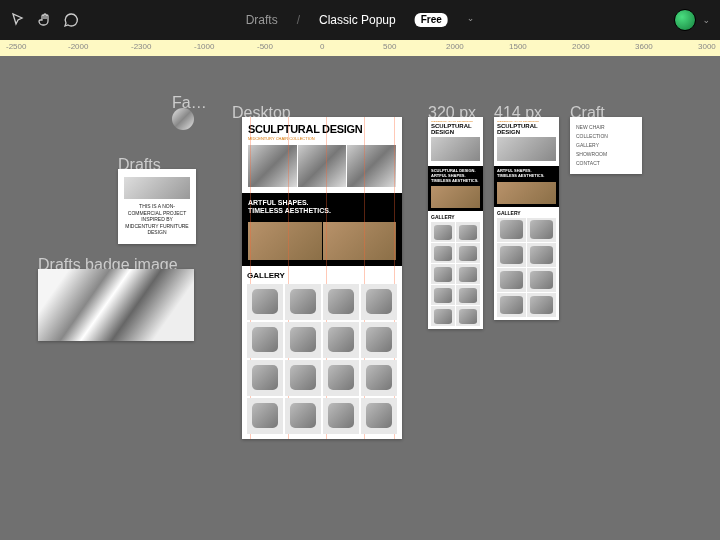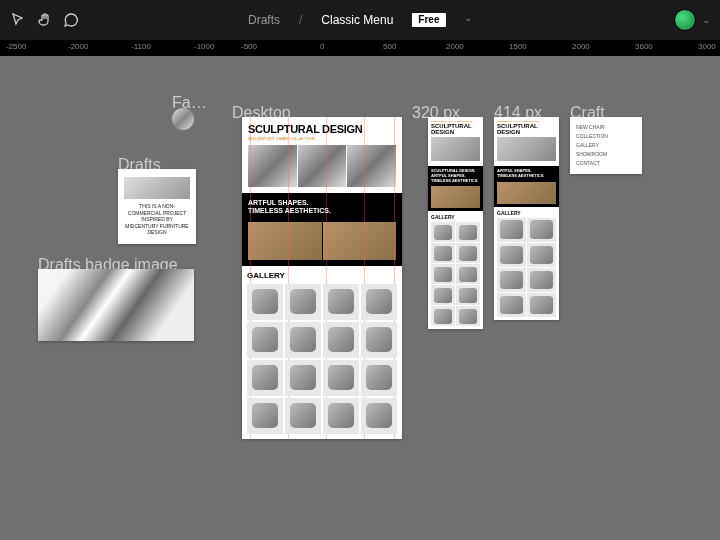--- a/index.html
+++ b/index.html
@@ -5,25 +5,25 @@
 *{margin:0;padding:0;box-sizing:border-box;font-family:-apple-system,BlinkMacSystemFont,sans-serif}
 body{width:720px;height:540px;background:#707070;overflow:hidden;position:relative}
 .topbar{height:40px;background:#1a1a1a;display:flex;align-items:center;padding:0 10px;color:#fff;position:relative;z-index:10}
 .tb-left{display:flex;gap:8px;align-items:center}
 .ticon{width:18px;height:18px;display:flex;align-items:center;justify-content:center;cursor:pointer;color:#ccc}
 .ticon svg{width:16px;height:16px}
 .tb-center{position:absolute;left:50%;transform:translateX(-50%);display:flex;gap:19px;font-size:12px}
 .drafts{color:#999}
 .slash{color:#666}
 .fname{color:#fff;font-weight:500}
-.badge{background:#fff;color:#000;padding:1px 6px;border-radius:1px;font-size:10px;font-weight:600}
+.badge{background:#fff;color:#000;padding:1px 6px;border-radius:6px;font-size:10px;font-weight:600}
 .chev{color:#999;font-size:9px}
 .tb-right{margin-left:auto;display:flex;align-items:center;gap:6px}
 .avatar{width:22px;height:22px;border-radius:50%;background:radial-gradient(circle at 35% 35%,#4ade80,#15803d);border:1px solid #000}
-.ruler{height:16px;background:#000000;position:relative;font-size:8px;color:#888;overflow:hidden;z-index:9}
+.ruler{height:16px;background:#fef9c3;position:relative;font-size:8px;color:#888;overflow:hidden;z-index:9}
 .tick{position:absolute;top:2px}
 .canvas{position:absolute;top:56px;left:0;right:0;bottom:0}
 .flabel{position:absolute;font-size:16px;color:#ccc}
 .frame{position:absolute;background:#fff;box-shadow:0 1px 3px rgba(0,0,0,0.3)}
 .fa-circ{position:absolute;width:22px;height:22px;border-radius:50%;background:linear-gradient(135deg,#e5e5e5,#888,#e5e5e5)}
 .popup{font-size:5px;padding:8px 6px;text-align:center;color:#222;line-height:1.3}
 .popup .pimg{width:100%;height:22px;background:linear-gradient(135deg,#ddd,#999);margin-bottom:4px}
 .badge-img{background:linear-gradient(125deg,#f5f5f5 15%,#888 35%,#fff 45%,#666 60%,#eee 80%);height:72px}
 .menu-f{font-size:5px;padding:6px;line-height:1.8;color:#555}
 .dsk{width:160px}
@@ -75,36 +75,36 @@
       </div>
     <div class="ticon">
         <svg viewBox="0 0 16 16" fill="none" stroke="currentColor" stroke-width="1.3">
           <path d="M8 2a6 6 0 00-5 9l-1 3 3-1a6 6 0 103-11z"></path>
         </svg>
       </div>
   </div>
   <div class="tb-center">
     <span class="drafts">Drafts</span>
     <span class="slash">/</span>
-    <span class="fname">Classic Menu</span>
+    <span class="fname">Classic Popup</span>
     <span class="badge">Free</span>
     <span class="chev">⌄</span>
   </div>
   <div class="tb-right">
     <div class="avatar"></div>
     <span class="chev">⌄</span>
   </div>
 </div>
 
 <div class="ruler">
   <span class="tick" style="left:6px">-2500</span>
   <span class="tick" style="left:68px">-2000</span>
-  <span class="tick" style="left:131px">-1100</span>
+  <span class="tick" style="left:131px">-2300</span>
   <span class="tick" style="left:194px">-1000</span>
-  <span class="tick" style="left:241px">-500</span>
+  <span class="tick" style="left:257px">-500</span>
   <span class="tick" style="left:320px">0</span>
   <span class="tick" style="left:383px">500</span>
   <span class="tick" style="left:446px">2000</span>
   <span class="tick" style="left:509px">1500</span>
   <span class="tick" style="left:572px">2000</span>
   <span class="tick" style="left:635px">3600</span>
   <span class="tick" style="left:698px">3000</span>
 </div>
 
 <div class="canvas">
@@ -171,21 +171,21 @@
           <div></div>
           <div></div>
         <div></div>
           <div></div>
           <div></div>
           <div></div>
       </div>
     </div>
   </div>
 
-  <div class="flabel" style="left:412px;top:48px">320 px</div>
+  <div class="flabel" style="left:428px;top:48px">320 px</div>
   <div class="frame mob m320" style="left:428px;top:61px">
     <div class="mhero">
       <div class="msub">MIDCENTURY CHAIR COLLECTION</div>
       <div class="mh1">SCULPTURAL DESIGN</div>
       <div class="mimg"></div>
     </div>
     <div class="mdark">
       <div class="mdh">SCULPTURAL DESIGN. ARTFUL SHAPES. TIMELESS AESTHETICS.</div>
       <div class="mdi"></div>
     </div>

